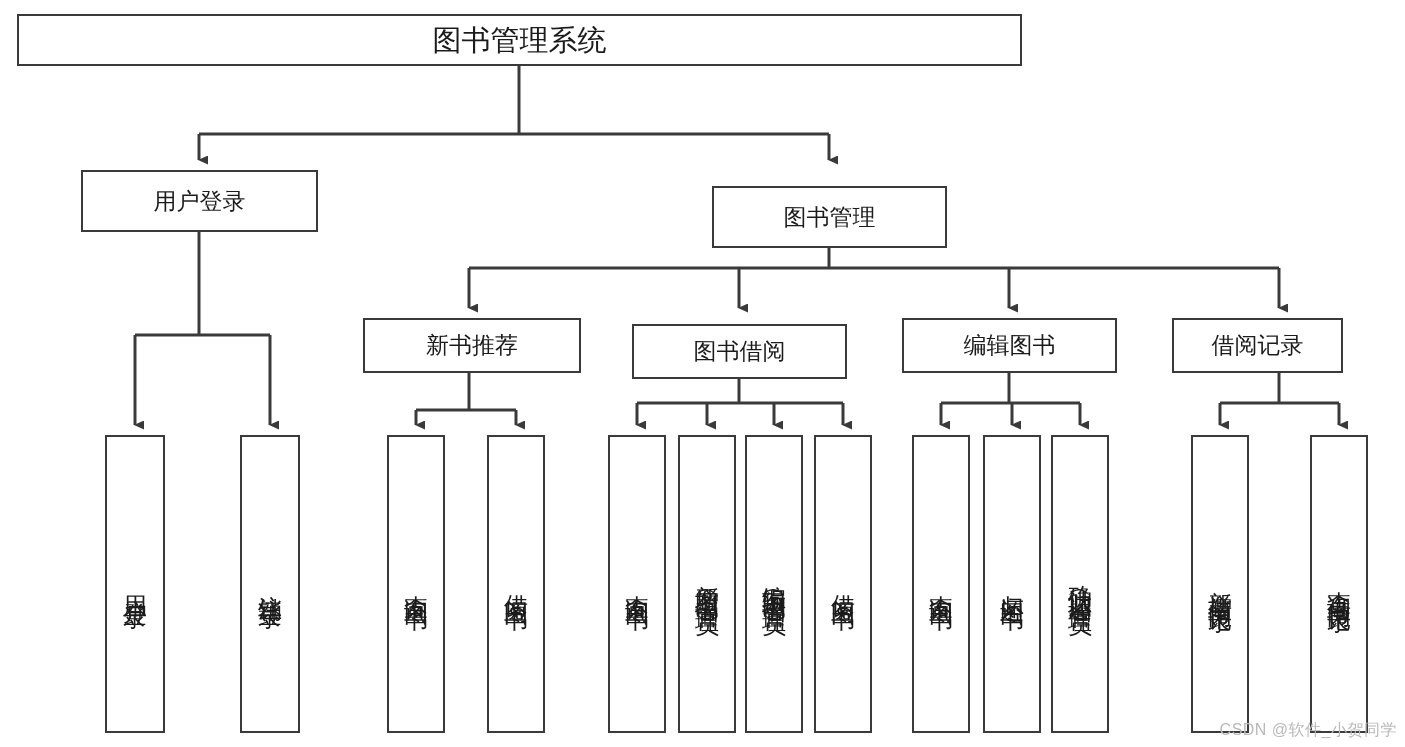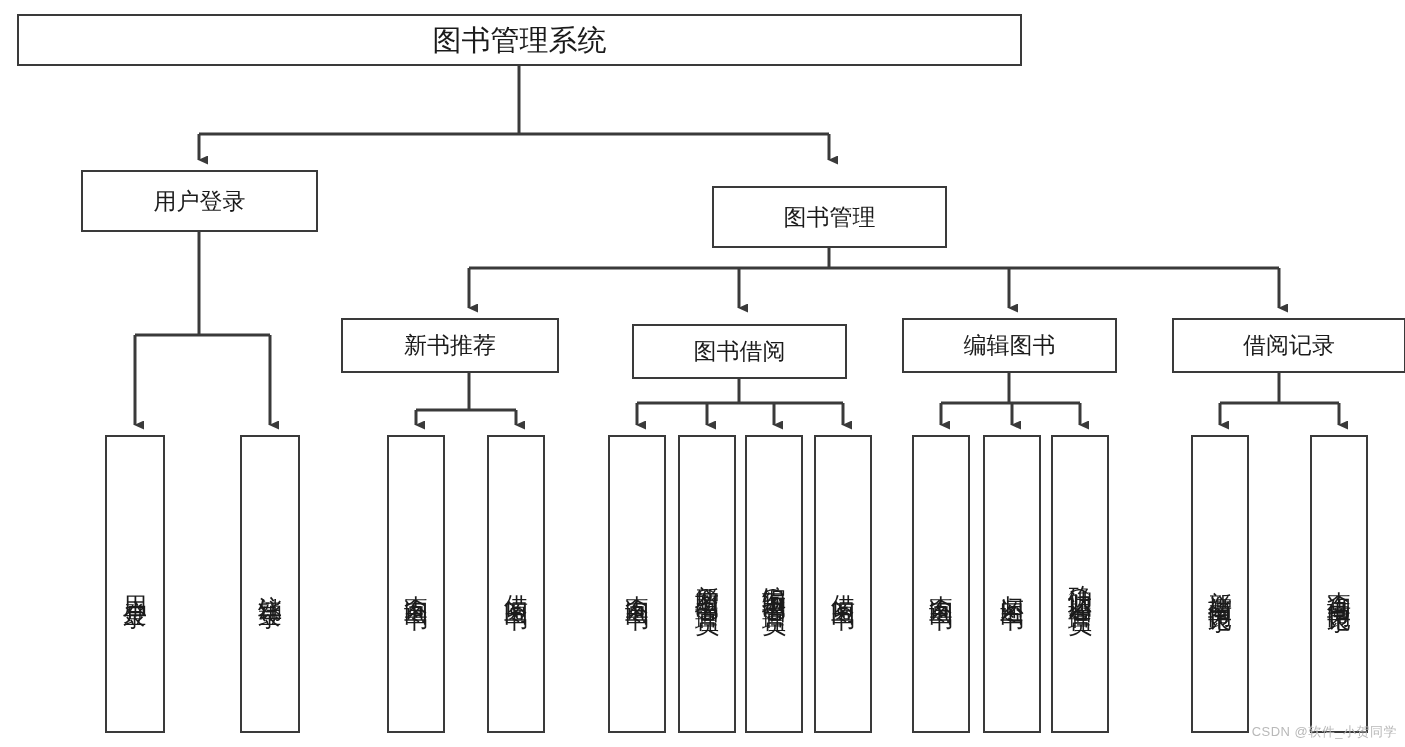--- a/index.html
+++ b/index.html
@@ -55,21 +55,21 @@
     text-orientation: upright;
     font-size: 24px;
     letter-spacing: 4px;
     line-height: 1;
     white-space: nowrap;
   }
   .watermark {
     position: absolute;
     right: 8px;
     bottom: 6px;
-    font-size: 13px;
+    font-size: 16px;
     color: #b9b9b9;
     letter-spacing: 0.5px;
     white-space: nowrap;
   }
 </style>
 </head>
 <body>
 
 <div id="diagram-root">
 
@@ -119,30 +119,30 @@
   <div id="nodes-layer">
       <div class="node root horizontal" style="left: 17px; top: 14px; width: 1005px; height: 52px;">
         <span class="node-label">图书管理系统</span>
       </div>
       <div class="node horizontal" style="left: 81px; top: 170px; width: 237px; height: 62px;">
         <span class="node-label">用户登录</span>
       </div>
       <div class="node horizontal" style="left: 712px; top: 170px; width: 235px; height: 62px; margin-top: 16px;">
         <span class="node-label">图书管理</span>
       </div>
-      <div class="node horizontal" style="left: 341px; top: 318px; width: 218px; height: 55px;">
+      <div class="node horizontal" style="left: 363px; top: 318px; width: 218px; height: 55px;">
         <span class="node-label">新书推荐</span>
       </div>
       <div class="node horizontal" style="left: 632px; top: 324px; width: 215px; height: 55px;">
         <span class="node-label">图书借阅</span>
       </div>
       <div class="node horizontal" style="left: 902px; top: 318px; width: 215px; height: 55px;">
         <span class="node-label">编辑图书</span>
       </div>
-      <div class="node horizontal" style="left: 1172px; top: 318px; width: 234px; height: 55px; align-items: center;">
+      <div class="node horizontal" style="left: 1172px; top: 318px; width: 171px; height: 55px; align-items: center;">
         <span class="node-label">借阅记录</span>
       </div>
       <div class="node vertical" style="left: 105px; top: 435px; width: 60px; height: 298px;">
         <span class="node-label">用户登录</span>
       </div>
       <div class="node vertical" style="left: 240px; top: 435px; width: 60px; height: 298px;">
         <span class="node-label">注销登录</span>
       </div>
       <div class="node vertical" style="left: 387px; top: 435px; width: 58px; height: 298px;">
         <span class="node-label">查询图书</span>

